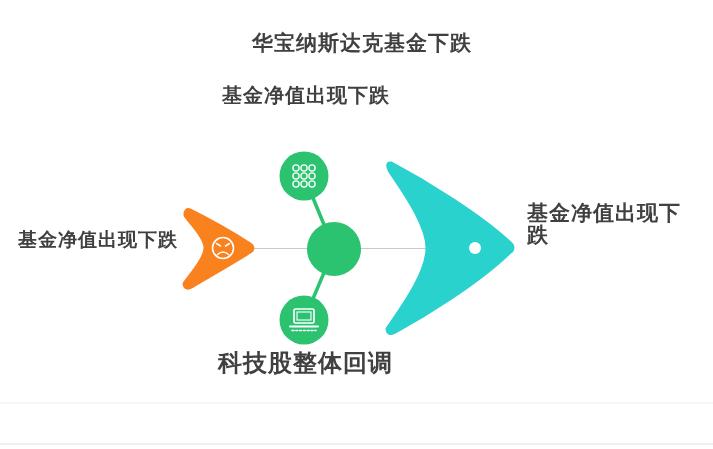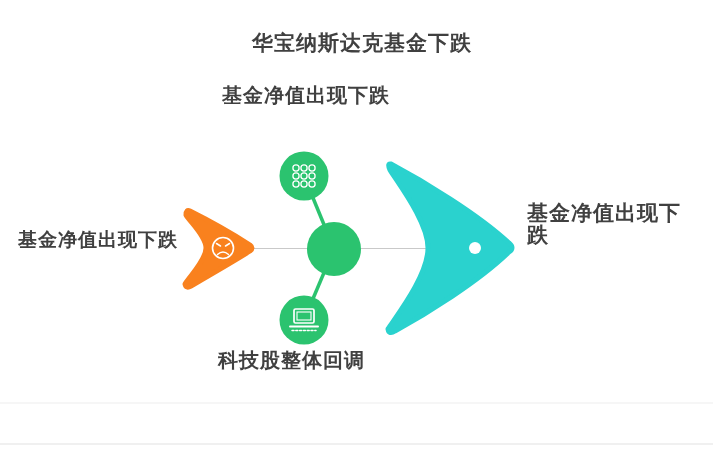--- a/index.html
+++ b/index.html
@@ -12,21 +12,21 @@
   }
   .label{
     position:absolute;
     color:#404040;
     font-weight:700;
     white-space:nowrap;
   }
   .page-title{left:252px;top:29px;font-size:21px;letter-spacing:1px;}
   .cause-top{left:222px;top:82px;font-size:20px;letter-spacing:1px;}
   .cause-left{left:18px;top:227px;font-size:19px;letter-spacing:1px;}
-  .cause-bottom{left:218px;top:347px;font-size:20px;letter-spacing:1px;}
+  .cause-bottom{left:218px;top:347px;font-size:24px;letter-spacing:1px;}
   .effect-label{
     left:527px;top:202px;width:168px;
     font-size:21px;line-height:22px;letter-spacing:1px;
     white-space:normal;
   }
   .diagram-svg{position:absolute;left:0;top:0;}
   .divider{position:absolute;left:0;width:713px;background:#f2f2f2;}
   .divider-a{top:402px;height:2px;background:#f6f6f6;}
   .divider-b{top:443px;height:2px;background:#f0f0f0;}
 </style>

